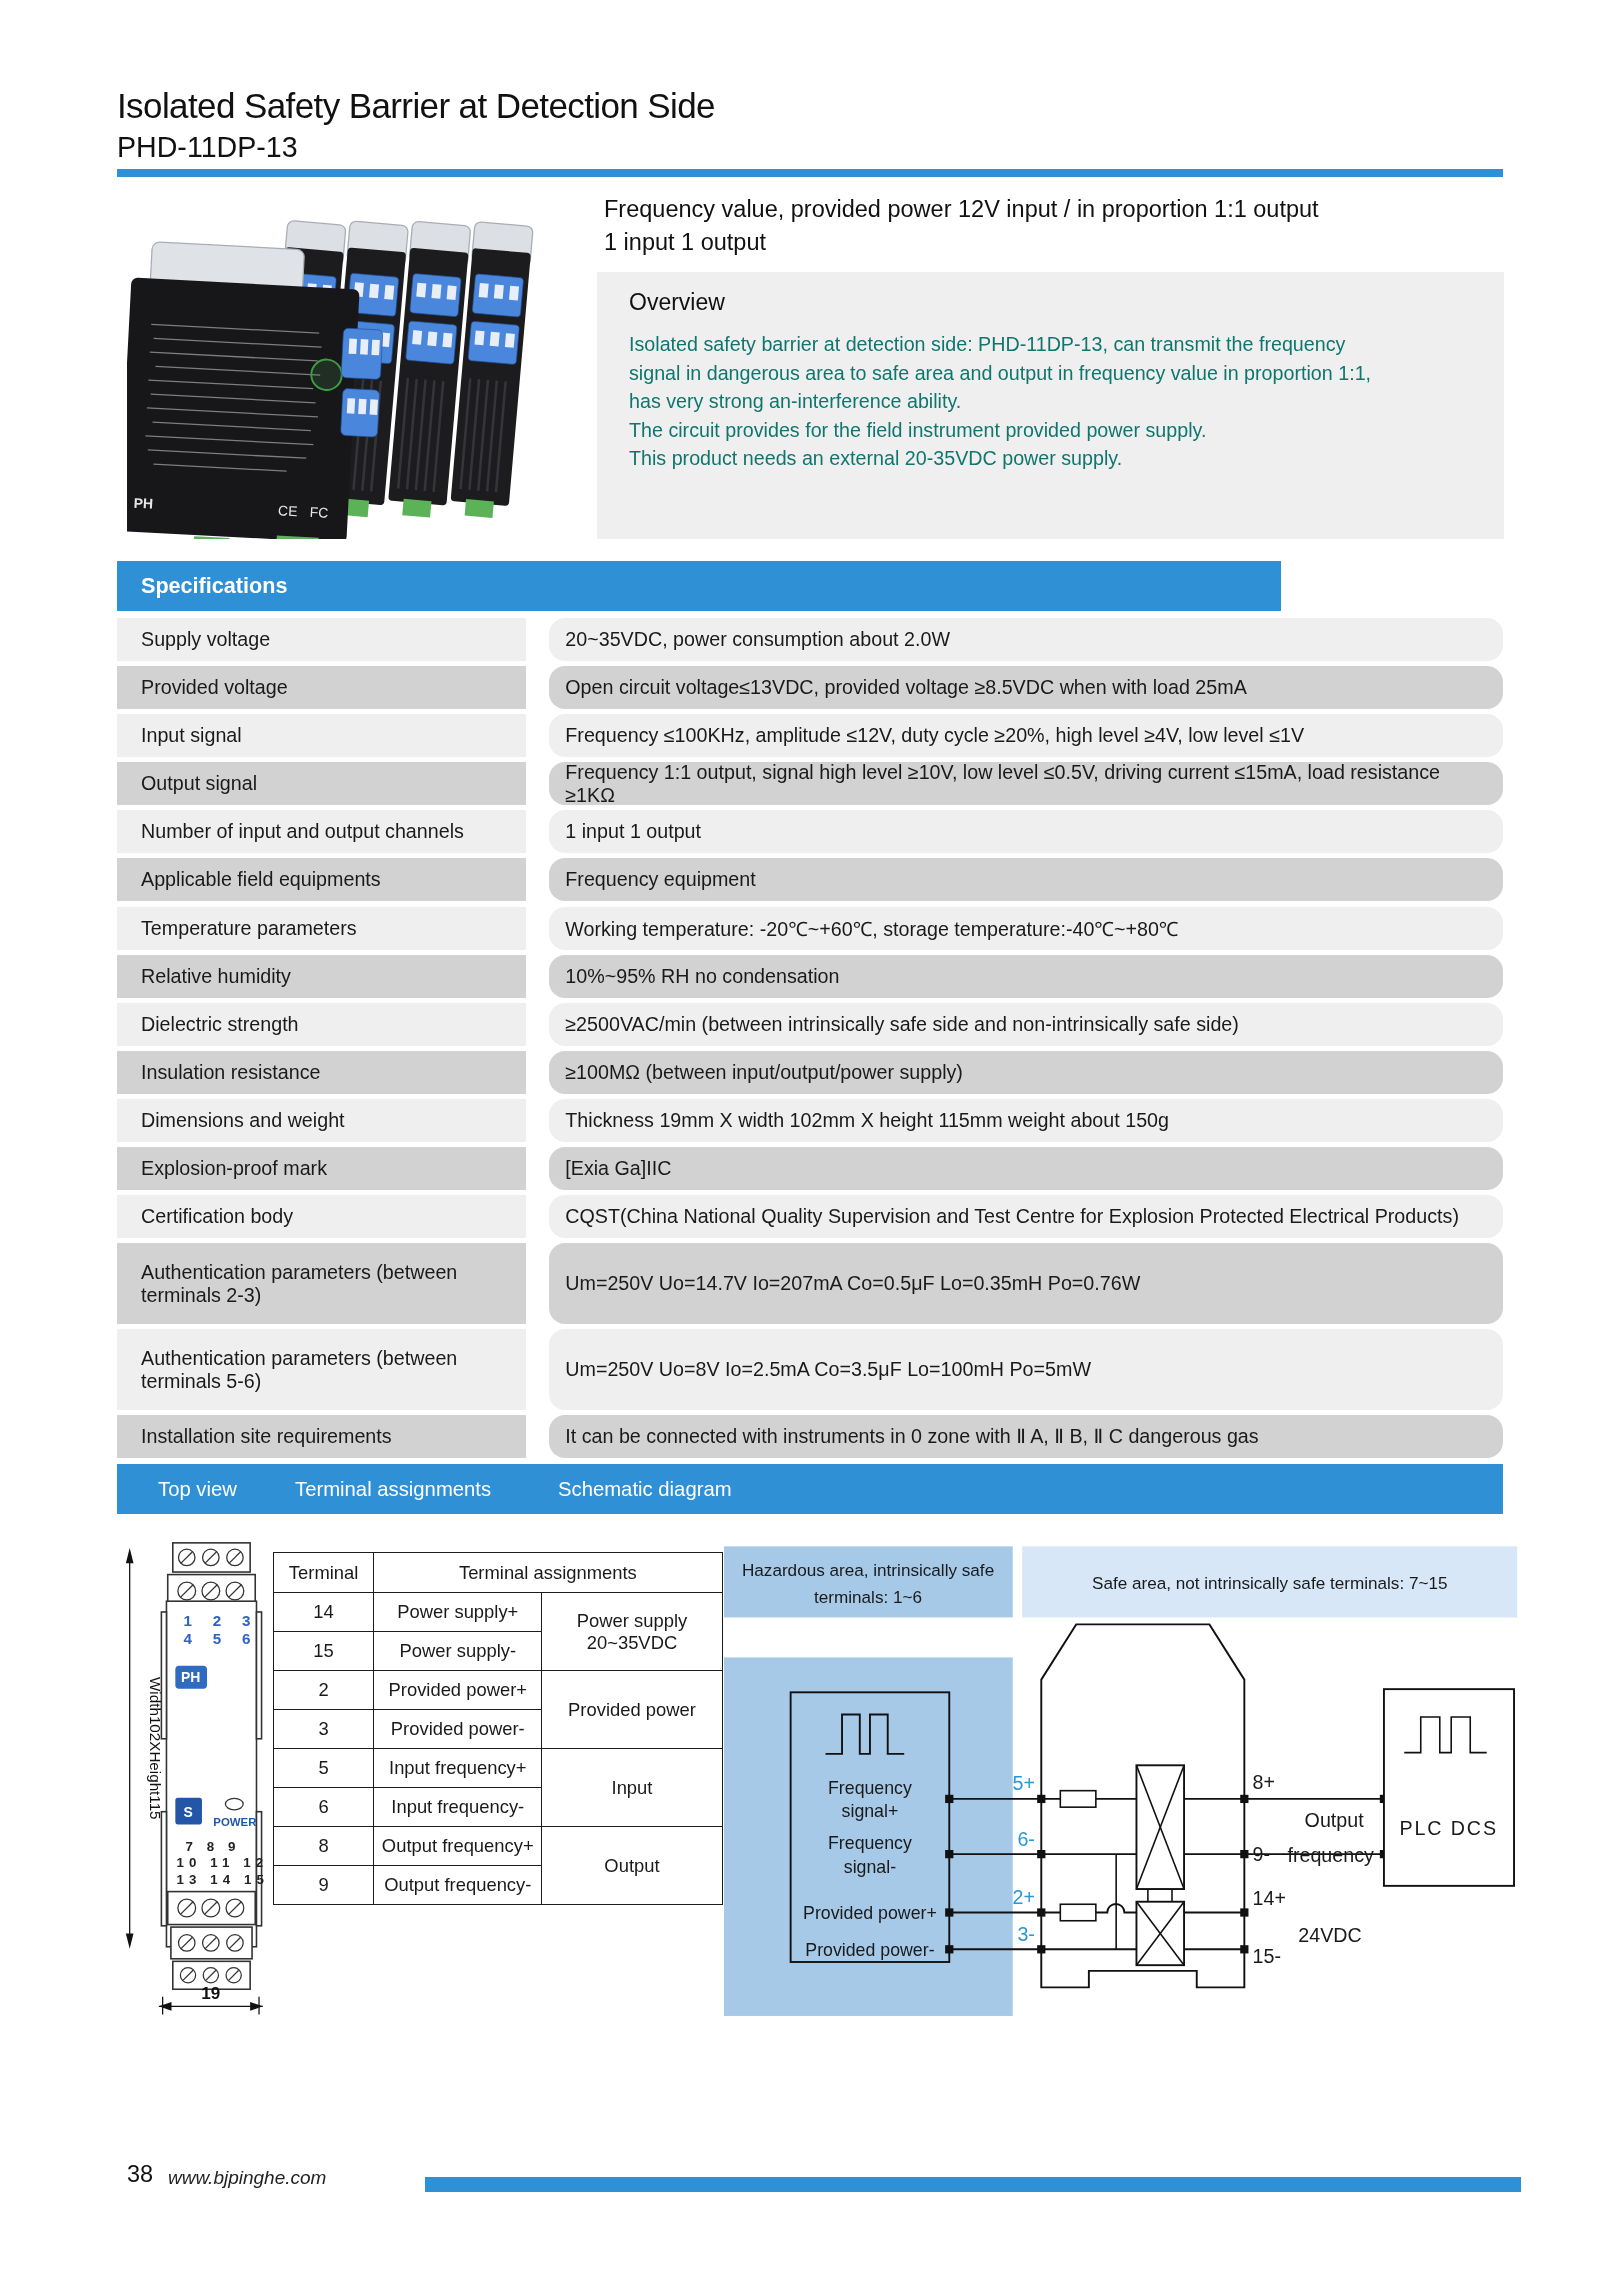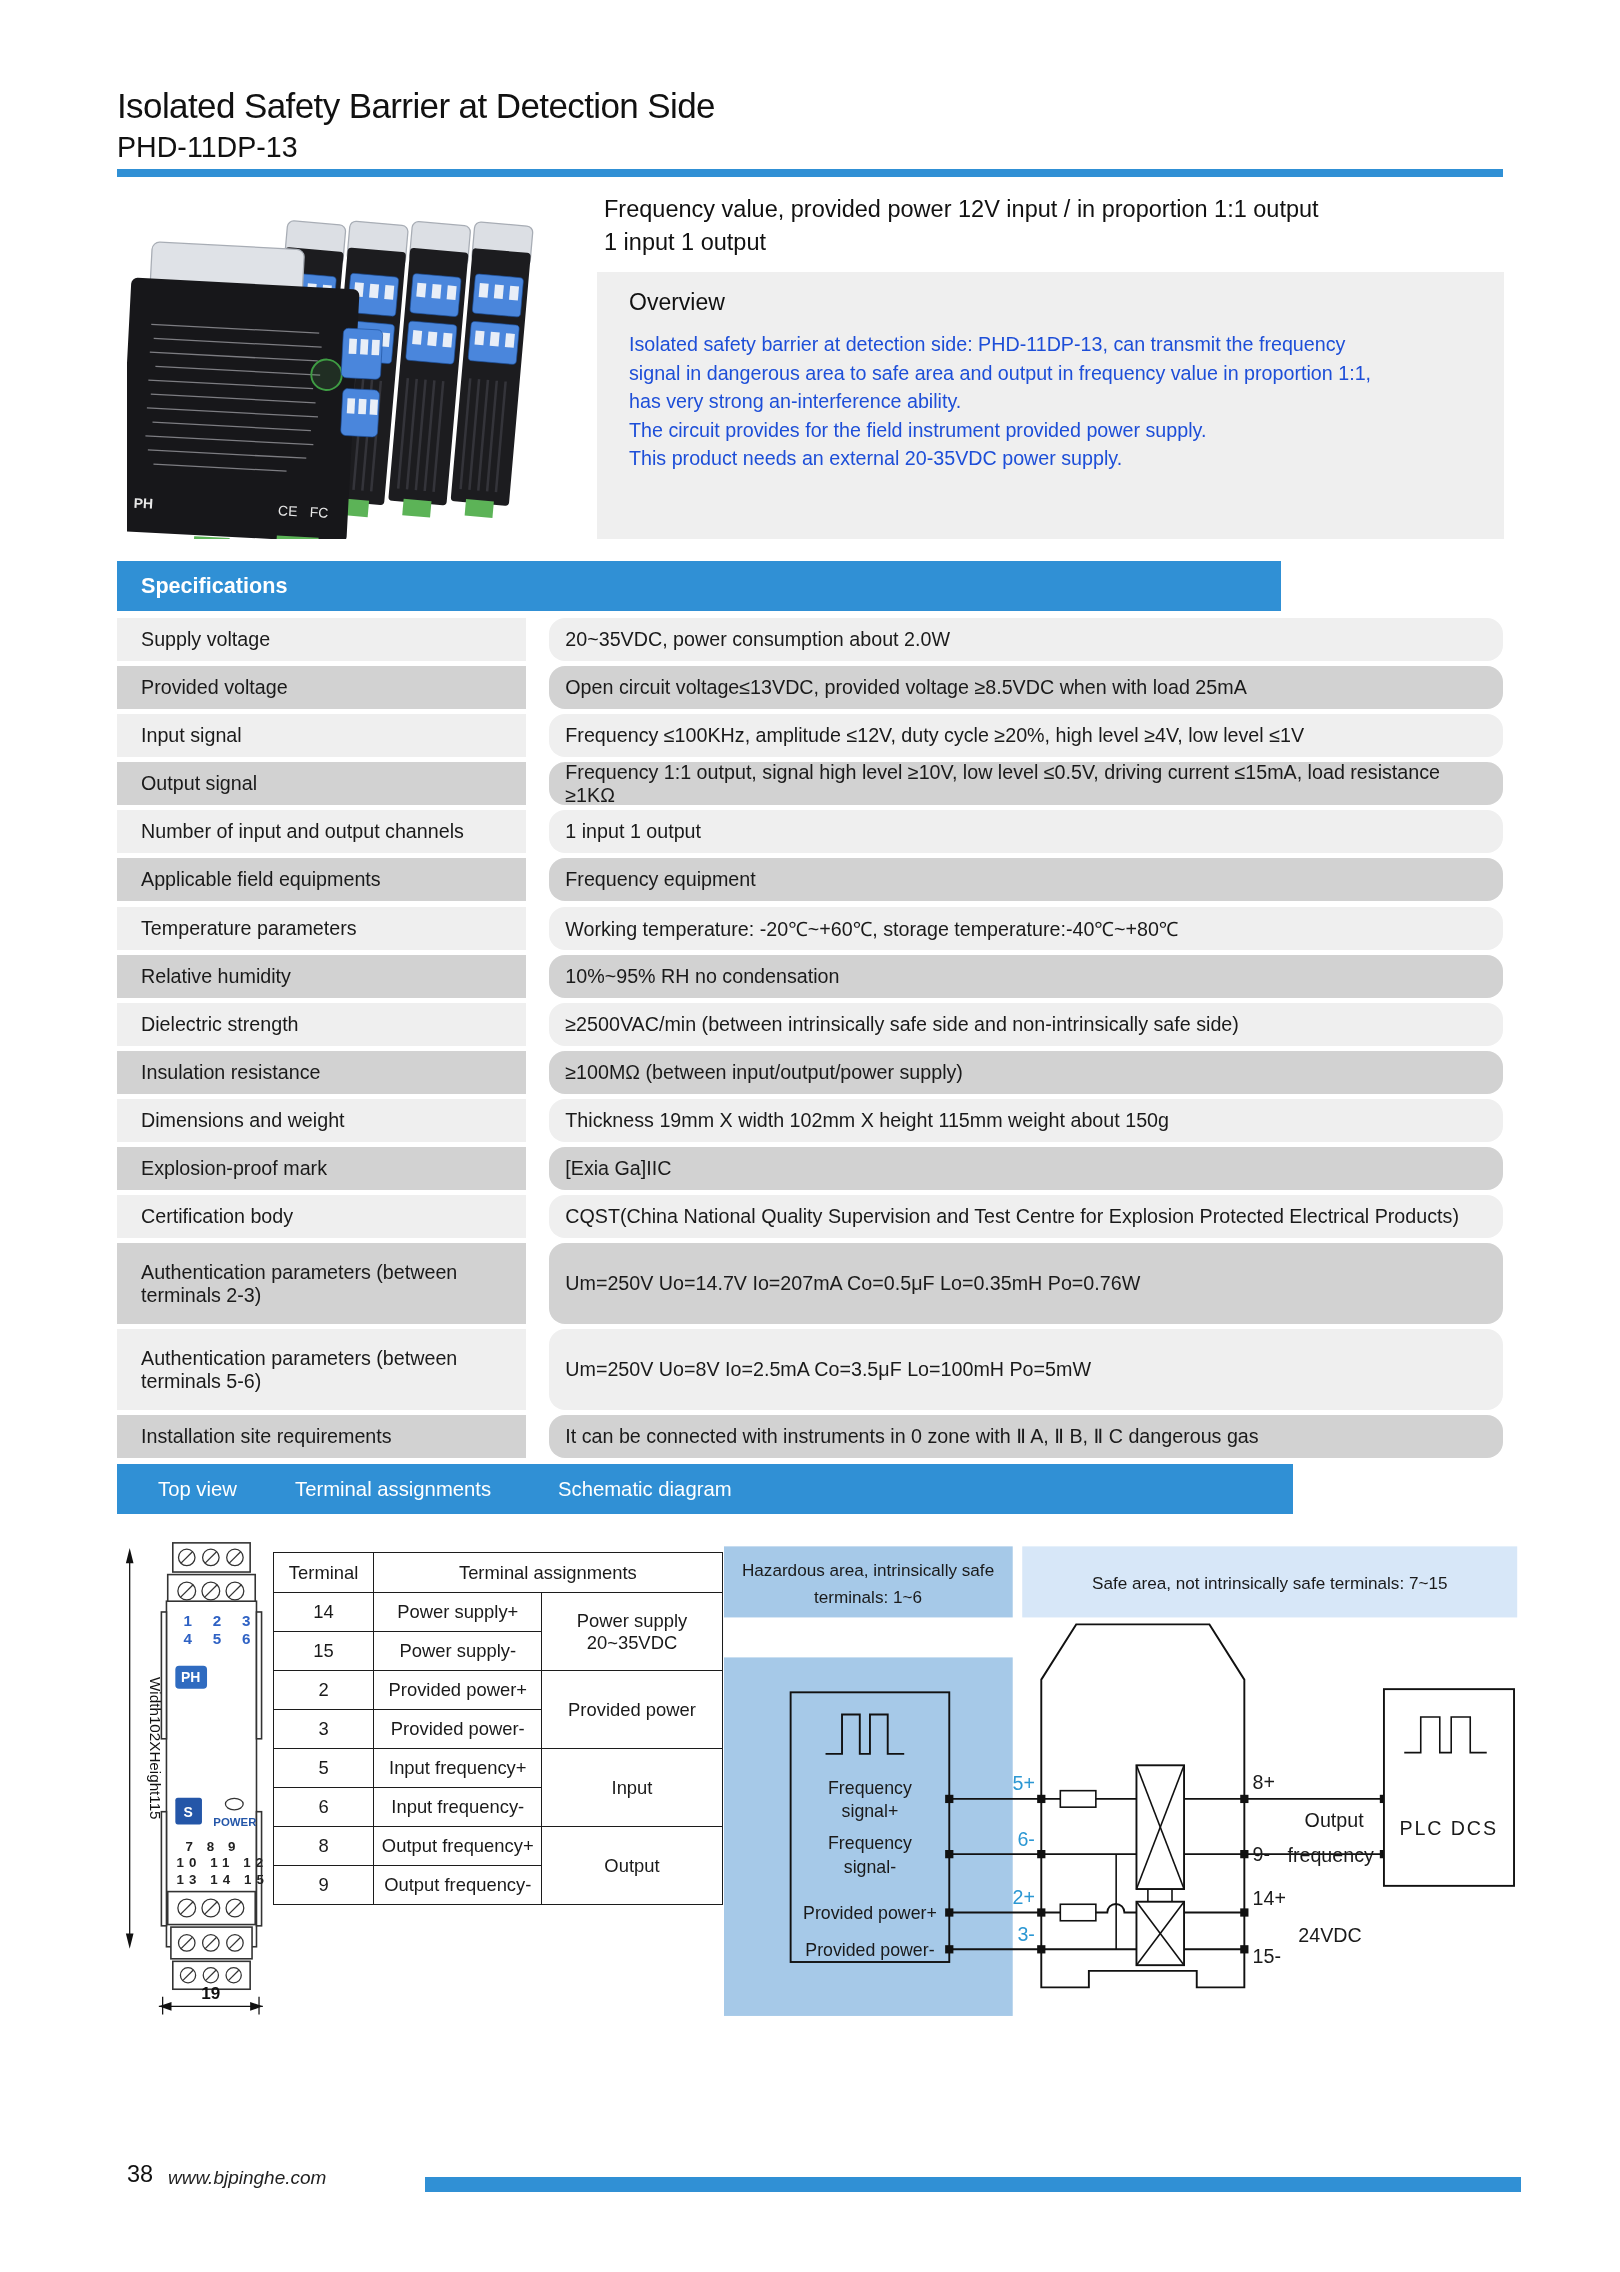--- a/index.html
+++ b/index.html
@@ -18,36 +18,36 @@
 
   .title{left:117px;top:86px;font-size:35px;font-weight:500;color:#111;letter-spacing:-0.6px;}
   .subtitle{left:117px;top:131px;font-size:28.6px;font-weight:500;color:#111;}
   .rule{left:117px;top:169px;width:1386px;height:8.3px;background:var(--accent);}
 
   .desc1{left:604px;top:196px;font-size:23.5px;color:#111;}
   .desc2{left:604px;top:229px;font-size:23.5px;color:#111;}
 
   .overview-box{left:597px;top:272px;width:907px;height:267px;background:var(--overview-bg);}
   .ov-title{position:absolute;left:32px;top:16.5px;font-size:23px;color:#111;}
-  .ov-body{position:absolute;left:32px;top:58px;font-size:19.7px;line-height:28.6px;color:#1d4ed8;}
+  .ov-body{position:absolute;left:32px;top:58px;font-size:19.7px;line-height:28.6px;color:#0f766e;}
 
   .spec-bar{left:117px;top:561px;width:1164px;height:50px;background:var(--accent);}
   .spec-bar span{position:absolute;left:24px;top:0;line-height:50px;color:#fff;font-size:21.6px;font-weight:bold;}
 
   .spec-table{left:117px;top:618px;width:1386px;}
   .spec-row{display:flex;margin-bottom:5.1px;gap:12px;}
   .spec-row>div{display:flex;align-items:center;}
   .spec-row .lbl{width:385px;padding-left:24px;font-size:19.7px;flex:none;}
   .spec-row .val{flex:1;margin-left:10.8px;padding-left:16.5px;padding-right:12.7px;font-size:19.7px;border-radius:16px;}
   .spec-row.light>div{background:var(--row-light);}
   .spec-row.dark>div{background:var(--row-dark);}
   .spec-row{height:43px;}
   .spec-row.tall{height:81px;}
 
-  .tab-bar{left:117px;top:1464px;width:1176px;height:50px;background:var(--accent);}
+  .tab-bar{left:117px;top:1464px;width:1386px;height:50px;background:var(--accent);}
   .tab-bar span{position:absolute;top:0;line-height:50px;color:#fff;font-size:20.3px;}
   .tab-1{left:41px;} .tab-2{left:178px;} .tab-3{left:441px;}
 
   .tt-wrap{left:273px;top:1552px;}
   table.tt{border-collapse:collapse;background:#fff;}
   table.tt th,table.tt td{border:1.3px solid #1c1c1c;font-size:18.4px;font-weight:normal;
       text-align:center;vertical-align:middle;padding:0 5.1px;color:#1a1a1a;}
   table.tt th{height:39px;}
   table.tt td{height:38px;}
   .tt .c1{width:89px;} .tt .c2{width:157px;} .tt .c3{width:169px;}

